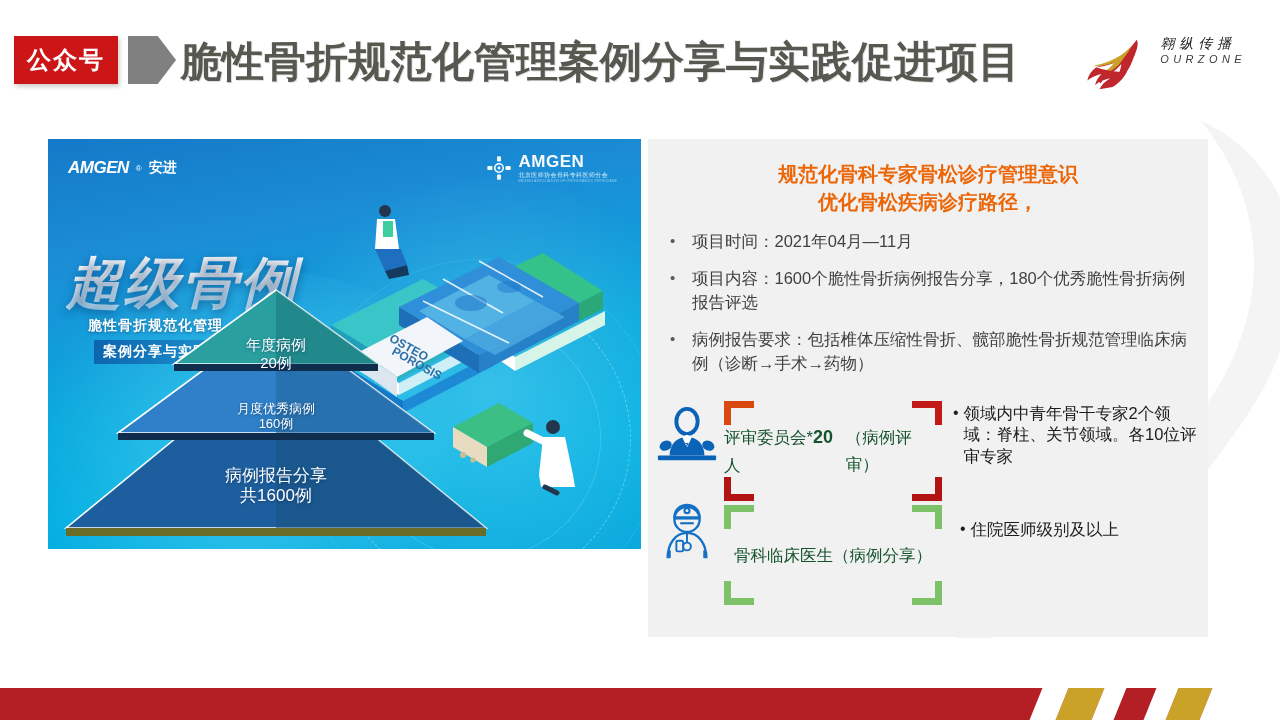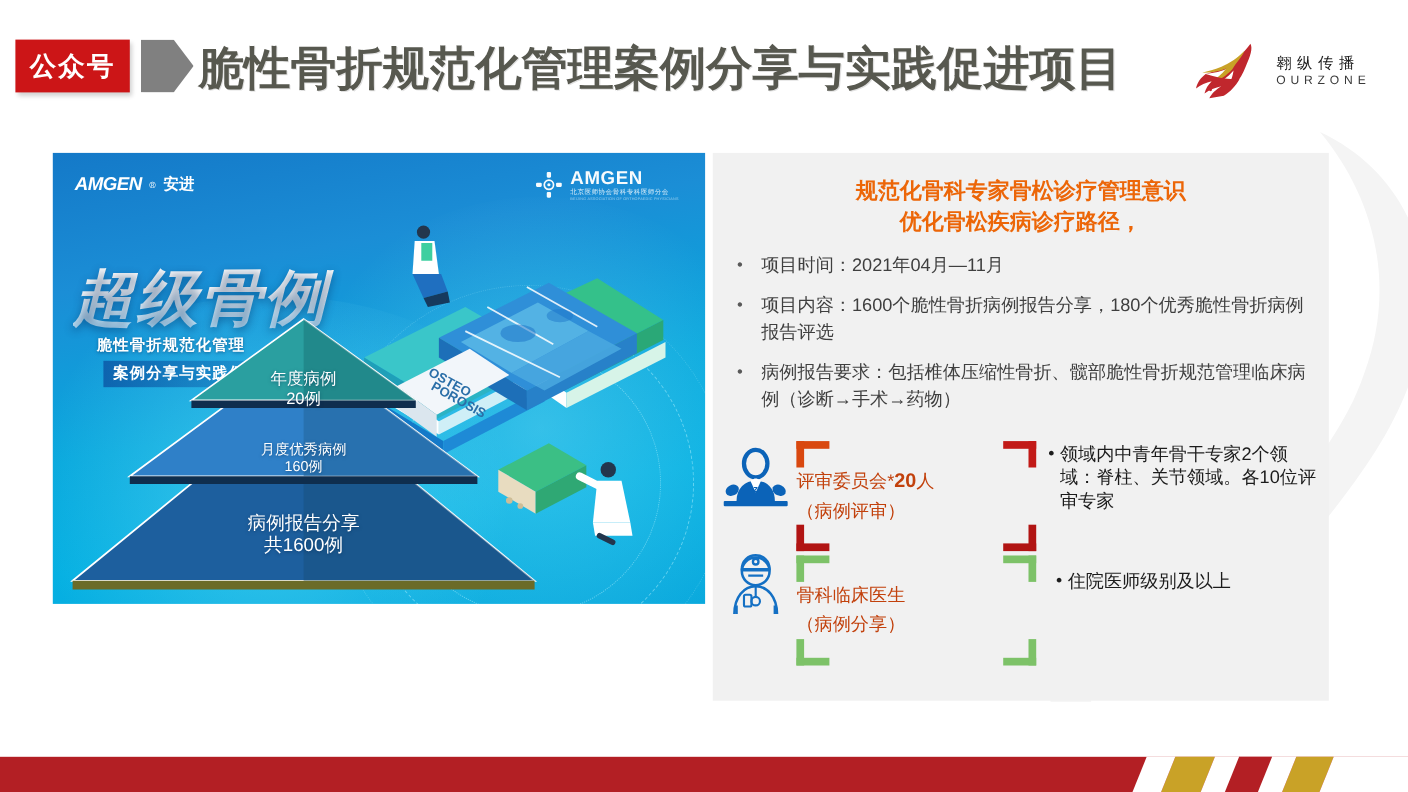--- a/index.html
+++ b/index.html
@@ -32,21 +32,21 @@
     box-shadow:2px 3px 4px rgba(0,0,0,.18);
   }
   .header-title {
     position:absolute; left:180px; top:34px;
     font-size:42px; font-weight:bold; color:#57584F;
     letter-spacing:0px; white-space:nowrap;
     text-shadow:1px 1px 0 rgba(0,0,0,.12);
   }
 
   
-  .logo-wrap { position:absolute; right:34px; top:36px; display:flex; align-items:center; gap:10px; }
+  .logo-wrap { position:absolute; right:34px; top:36px; display:flex; align-items:flex-start; gap:10px;font-style:italic; }
   .logo-bird { width:66px; height:56px; }
   .logo-text { display:flex; flex-direction:column; line-height:1; }
   .logo-cn { font-size:14px; color:#1a1a1a; letter-spacing:5px; font-weight:500; }
   .logo-en { font-size:11px; color:#3a3a3a; letter-spacing:4.4px; margin-top:4px; }
 
   
   .imgcard {
     position:absolute; left:48px; top:139px; width:593px; height:410px;
     overflow:hidden; z-index:3;
     background:linear-gradient(170deg,#1479c8 0%,#1b8ed6 25%,#08a8dd 55%,#05b0e2 75%,#0aa9dd 100%);
@@ -80,20 +80,21 @@
 
   .bigtitle {
     position:absolute; left:18px; top:104px; width:320px;
   }
   .bigtitle .main {
     font-size:56px; font-weight:bold; font-style:italic; letter-spacing:2px;
     background:linear-gradient(180deg,#ffffff 40%,#bfe9ff 100%);
     -webkit-background-clip:text; background-clip:text; color:transparent;
     text-shadow:0 3px 8px rgba(0,40,90,.45);
     line-height:1;
+    margin-top:12px;
   }
   .bigtitle .sub1 {
     margin-top:6px; margin-left:22px;
     font-size:14px; font-weight:bold; color:#ffffff; letter-spacing:1px;
     text-shadow:0 1px 3px rgba(0,50,100,.6);
   }
   .bigtitle .sub2 {
     margin-top:5px; margin-left:28px;
     display:inline-block; padding:3px 9px;
     background:linear-gradient(90deg,rgba(10,80,160,.75),rgba(10,110,190,.15));
@@ -145,22 +146,22 @@
   .brk-1 { top:0; }
   .brk-1 .c-tl { border-color:#D9480F; }
   .brk-1 .c-tr { border-color:#C21A17; }
   .brk-1 .c-bl { border-color:#B11413; }
   .brk-1 .c-br { border-color:#B11413; }
   .brk-2 { top:104px; }
   .brk-2 .corner { border-color:#7DC268; }
 
   .brk-text {
     position:absolute; left:0; top:0; width:218px; height:100px;
-    display:flex; flex-direction:column; align-items:flex-start; justify-content:center;
-    color:#c2410c; font-size:16.5px; line-height:1.62;
+    display:flex; flex-direction:row; align-items:center; justify-content:center;
+    color:#14532d; font-size:16.5px; line-height:1.62;
   }
   .brk-text b { font-weight:bold; font-size:18px; }
 
   .right-notes { position:absolute; left:305px; top:2px; width:250px; }
   .note { display:flex; gap:5px; color:#1c1c1c; font-size:16.5px; line-height:1.3; }
   .note .ndot { flex:0 0 auto; font-size:16px; line-height:1.3; }
   .note.n2 { margin-top:52px; margin-left:7px; }
 
   
   .bottombar { position:absolute; left:0; bottom:0; width:1280px; height:32px; background:#B31F24; z-index:6; }

